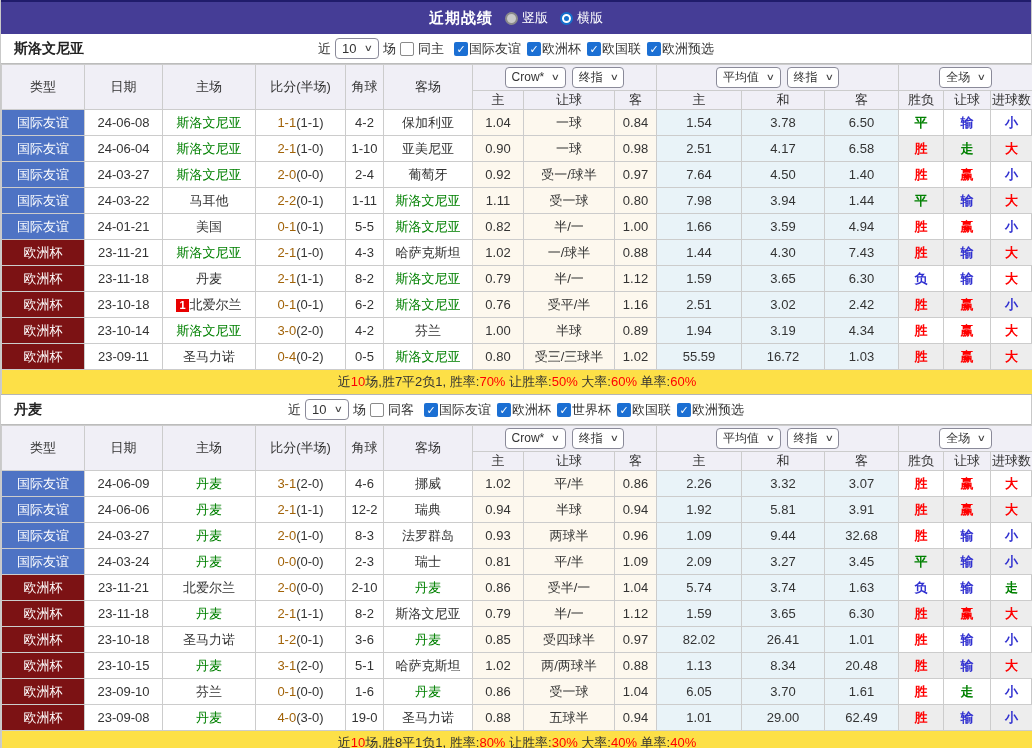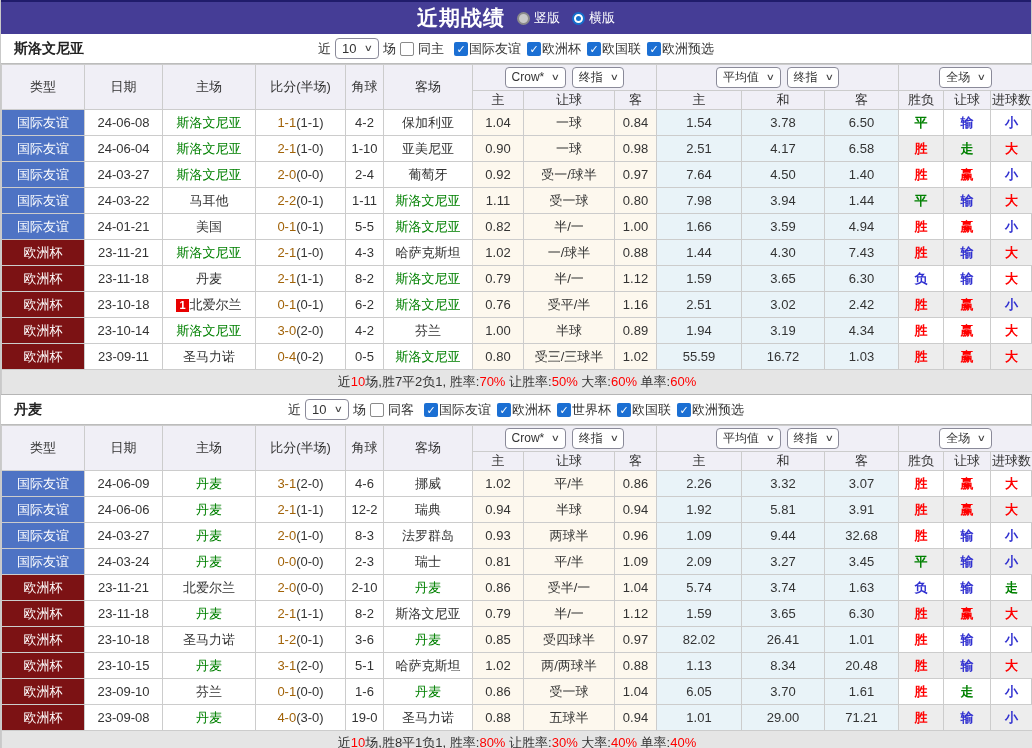--- a/index.html
+++ b/index.html
@@ -1,21 +1,21 @@
 <!DOCTYPE html>
 <html><head>
 <meta charset="utf-8">
 <style>
   html,body{margin:0;padding:0;background:#fff;}
   body{width:1032px;font-family:"Liberation Sans","DejaVu Sans",sans-serif;color:#333;}
   .page{width:1030px;border-left:1px solid #c9c9c9;border-right:1px solid #c9c9c9;border-bottom:1px solid #b5b5b5;}
 
   
   .topbar{height:32px;background:#453d96;border-top:2px solid #201c6b;display:flex;align-items:center;justify-content:center;gap:12px;color:#fff;}
-  .topbar .title{font-weight:bold;font-size:21px;letter-spacing:1px;}
+  .topbar .title{font-weight:bold;font-size:15px;letter-spacing:1px;}
   .radio-opt{display:inline-flex;align-items:center;gap:4px;font-size:13px;cursor:default;}
   .radio{width:13px;height:13px;border-radius:50%;box-sizing:border-box;position:relative;display:inline-block;}
   .radio.unchecked{background:#c9c9c9;border:2px solid #8b8b8b;}
   .radio.checked{background:#fff;border:2px solid #1570cd;}
   .radio.checked::after{content:'';position:absolute;left:2px;top:2px;width:5px;height:5px;border-radius:50%;background:#1570cd;}
 
   
   .sec-head{position:relative;height:29px;background:#fff;border-bottom:1px solid #bcbcbc;display:flex;align-items:center;}
   .team{position:absolute;left:13px;font-weight:bold;font-size:14px;color:#222;}
   .filterbar{margin:0 auto;display:flex;align-items:center;gap:4px;font-size:13px;}
@@ -36,21 +36,21 @@
   tbody td{height:25px;}
   .cell-type{color:#fff;font-size:13px;}
   .focus{color:#008000;}
   .score-main{color:#a16207;}
   .score-half{color:#333;}
   .cream{background:#fdf8ee;}
   .blu{background:#e9f3f8;}
   .res{font-weight:bold;}
   tr.alt td.resbg{background:#ededed;}
   .redcard{display:inline-block;background:#e80000;color:#fff;font-size:11px;line-height:13px;padding:0 3px;margin-right:1px;font-weight:bold;}
-  tfoot td{height:24px;border-left:1px solid #ccc;border-right:1px solid #ccc;border-bottom:1px solid #b5b5b5;background:#e5e5e5;font-size:13px;}
+  tfoot td{height:24px;border-left:1px solid #ccc;border-right:1px solid #ccc;border-bottom:1px solid #b5b5b5;background:#fde047;font-size:13px;}
   .sum-red{color:#f00;}
   .sum-k{color:#333;}
 </style>
 </head>
 <body>
 
 <div class="page">
   <div class="topbar">
     <span class="title">近期战绩</span>
     <span class="radio-opt">
@@ -585,21 +585,21 @@
     <td class="cell-date">23-09-08</td>
     <td class="cell-home focus">丹麦</td>
     <td class="cell-score"><span class="score-main">4-0</span><span class="score-half">(3-0)</span></td>
     <td class="cell-corner">19-0</td>
     <td class="cell-away">圣马力诺</td>
     <td class="cream cell-oh">0.88</td>
     <td class="cream cell-hc">五球半</td>
     <td class="cream cell-oa">0.94</td>
     <td class="blu cell-ah">1.01</td>
     <td class="blu cell-ad">29.00</td>
-    <td class="blu cell-aa">71.21</td>
+    <td class="blu cell-aa">62.49</td>
     <td class="res resbg cell-r1" style="color: rgb(255, 0, 0);">胜</td>
     <td class="res resbg cell-r2" style="color: rgb(48, 48, 208);">输</td>
     <td class="res resbg cell-r3" style="color: rgb(48, 48, 208);">小</td>
   </tr>
           </tbody>
       <tfoot>
         <tr>
               <td colspan="15" class="summary"><span class="sum-k">近</span><span class="sum-red">10</span><span class="sum-k">场,胜8平1负1, 胜率:</span><span class="sum-red">80%</span><span class="sum-k"> 让胜率:</span><span class="sum-red">30%</span><span class="sum-k"> 大率:</span><span class="sum-red">40%</span><span class="sum-k"> 单率:</span><span class="sum-red">40%</span></td>
             </tr>
       </tfoot>

